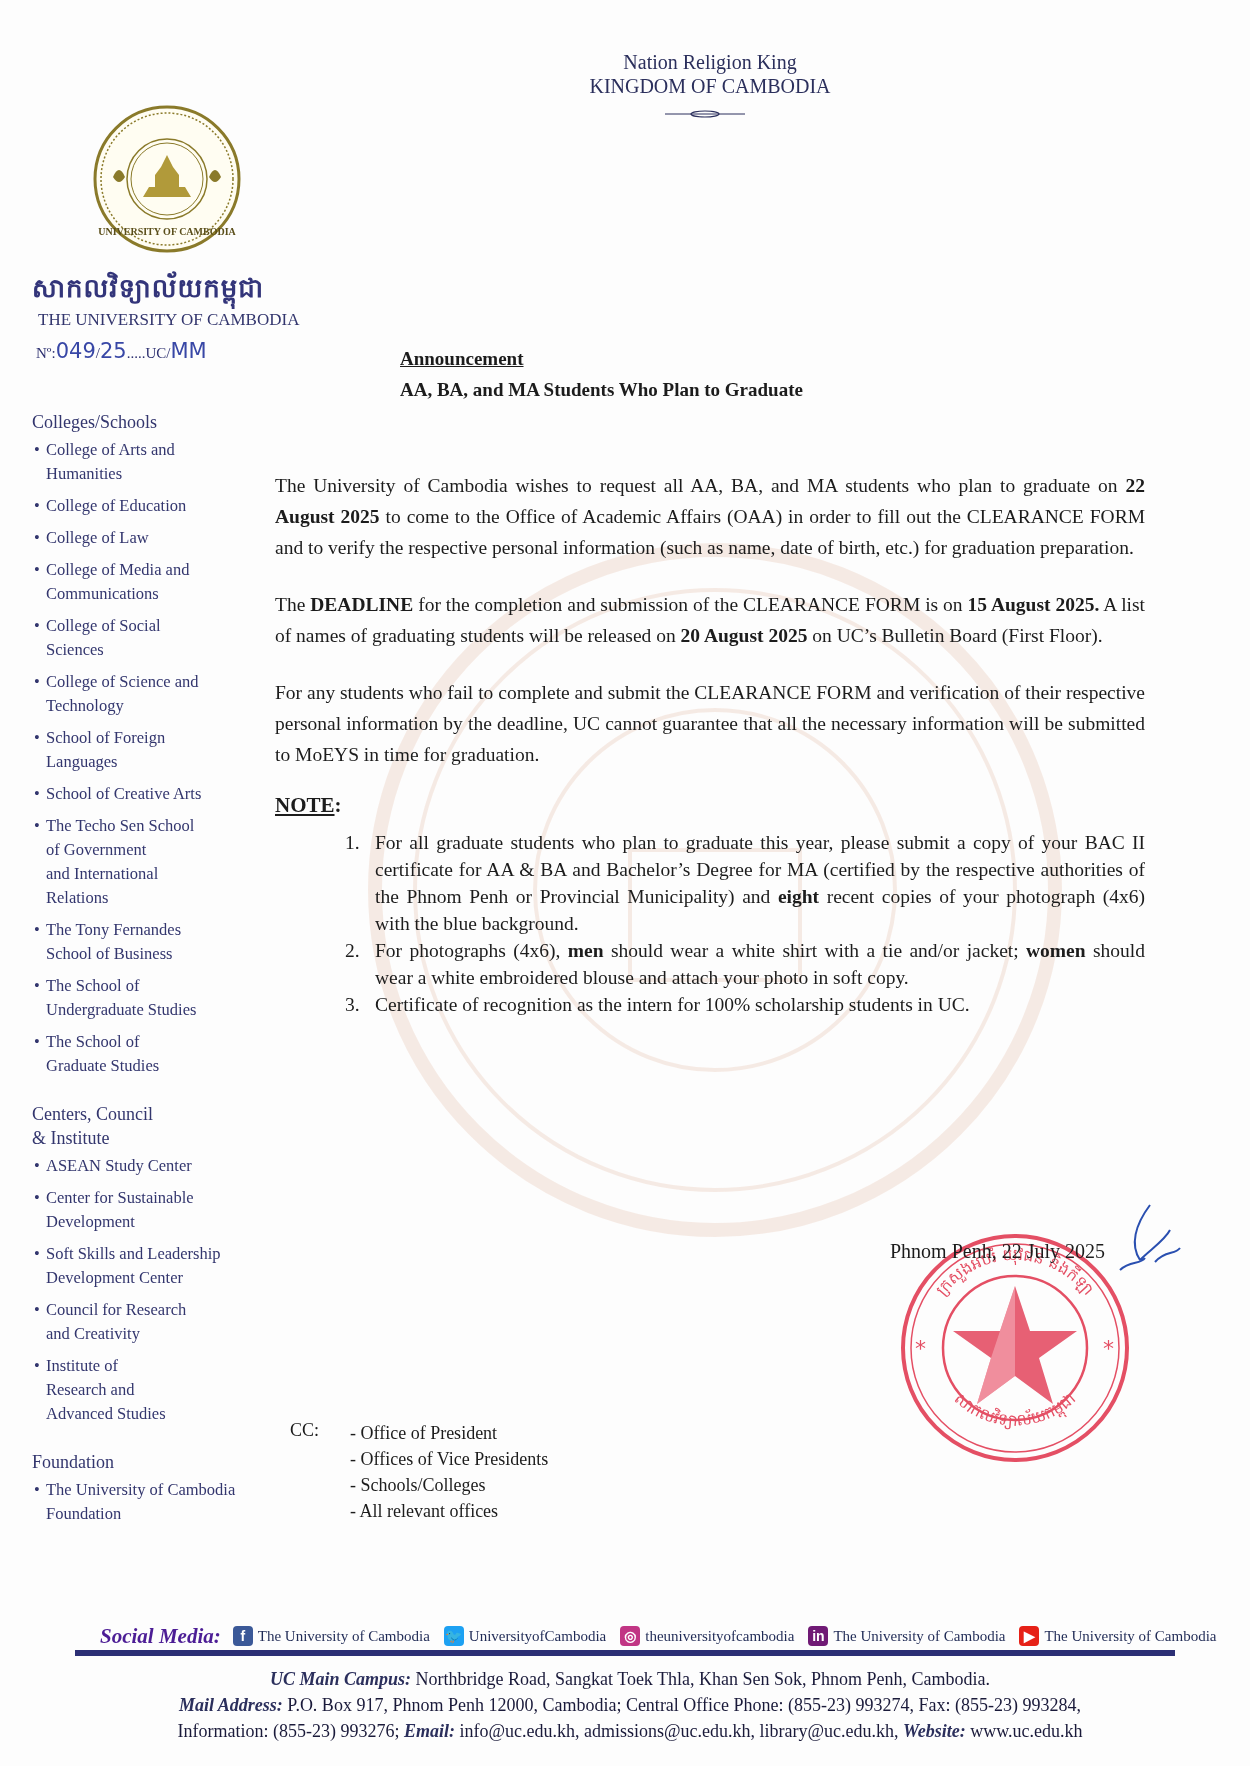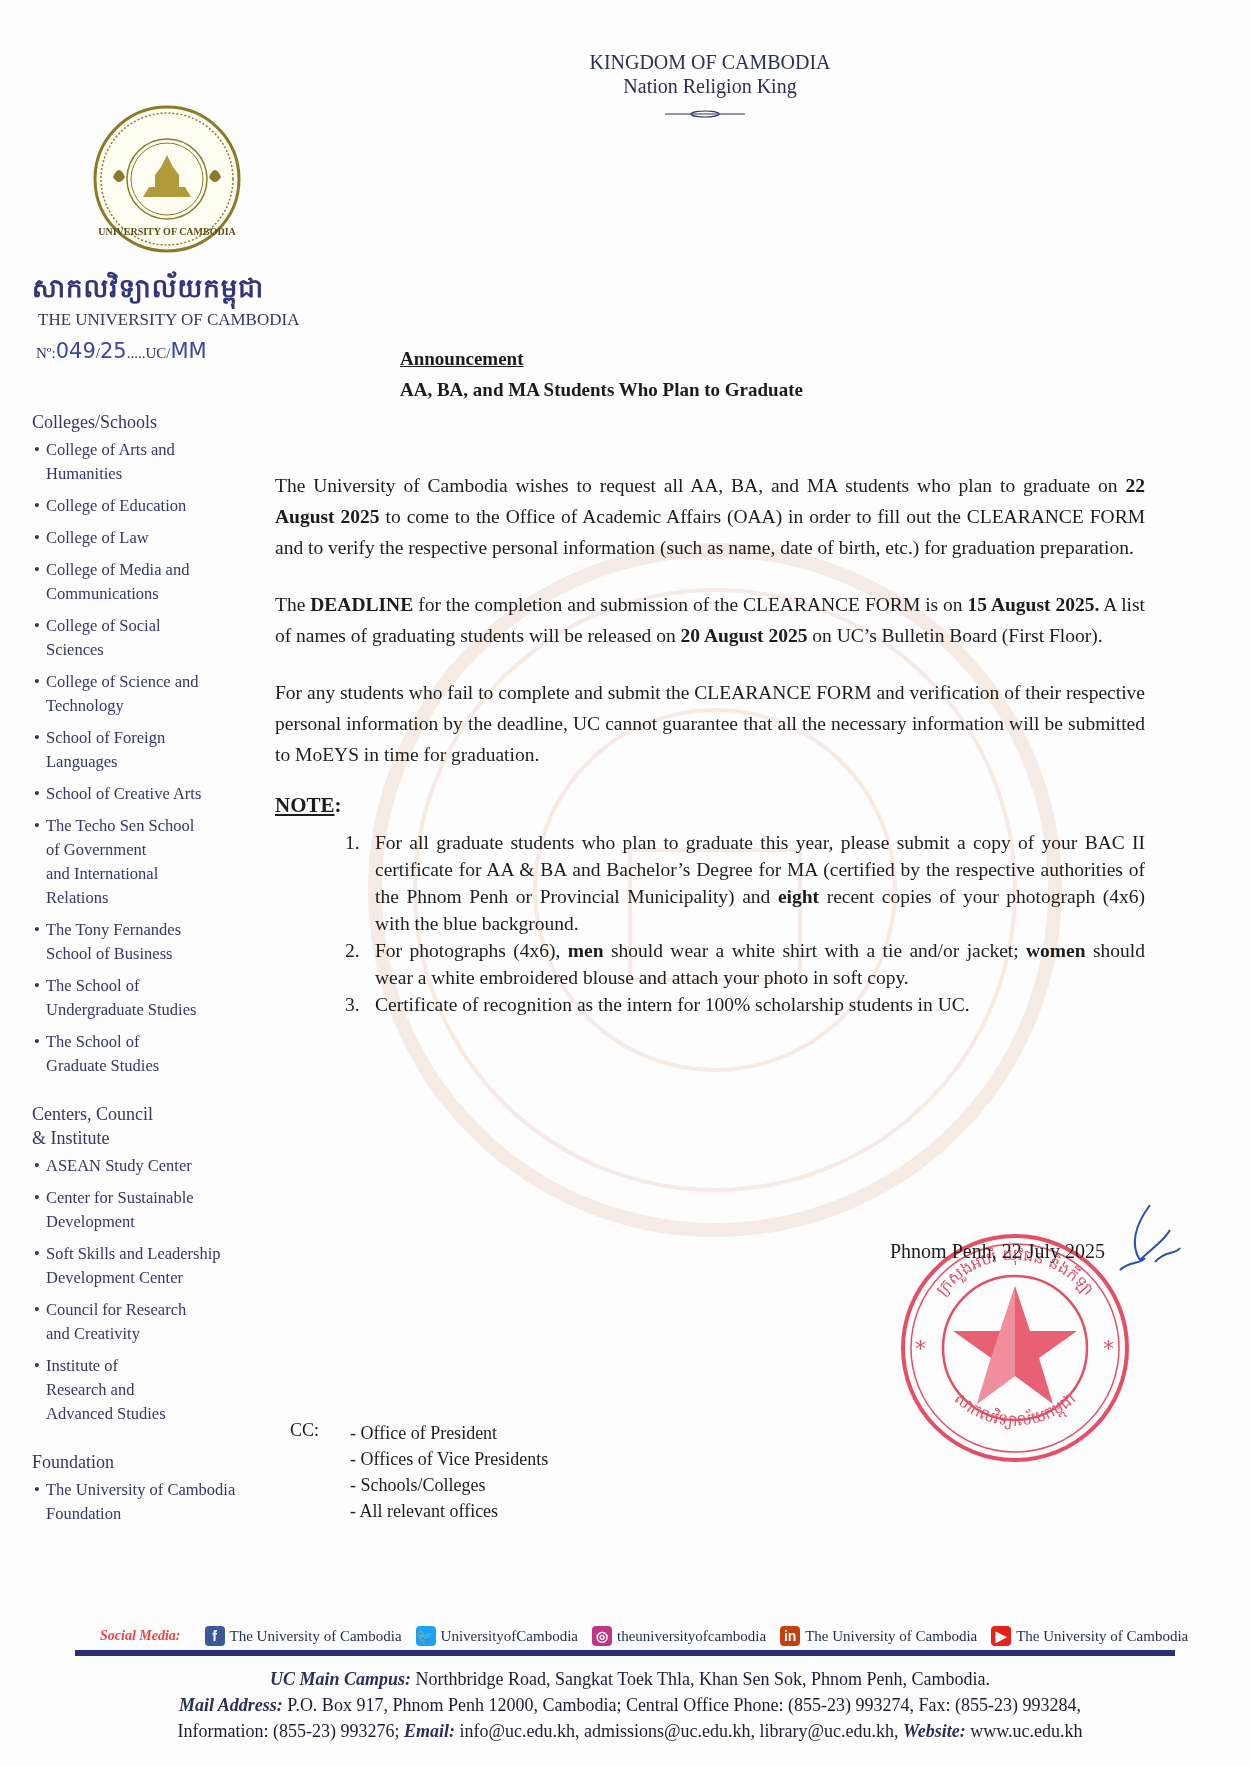--- a/index.html
+++ b/index.html
@@ -43,40 +43,40 @@
     .place-date { left: 890px; top: 1240px; font-size: 20px; }
     .stamp { left: 895px; top: 1228px; width: 240px; height: 240px; opacity: 0.85; }
     .signature { left: 1110px; top: 1200px; width: 90px; height: 80px; }
     .watermark { left: 300px; top: 530px; width: 830px; height: 720px; opacity: 0.12; }
 
     .cc-label { left: 290px; top: 1420px; font-size: 18px; }
     .cc-list { left: 350px; top: 1420px; font-size: 18px; line-height: 26px; }
 
     
     .social { left: 100px; top: 1624px; width: 1080px; height: 24px; display: flex; align-items: center; font-size: 15px; color: #1f2a55; white-space: nowrap; }
-    .social .lbl { font-style: italic; font-weight: bold; font-size: 14px; margin-right: 24px; color: #ef4444; }
+    .social .lbl { font-style: italic; font-weight: bold; font-size: 21px; margin-right: 12px; color: #4c1d95; }
     .social .item { display: flex; align-items: center; margin-right: 14px; }
     .social .ic { width: 20px; height: 20px; border-radius: 4px; margin-right: 5px; display: inline-flex; align-items: center; justify-content: center; color: #fff; font-weight: bold; font-family: "Liberation Sans", sans-serif; font-size: 14px; }
     .footer-bar { left: 75px; top: 1650px; width: 1100px; height: 6px; background: #2c2f75; }
     .addr { left: 75px; top: 1666px; width: 1110px; text-align: center; font-size: 18px; line-height: 26px; color: #1a1a3a; }
     .addr i { font-weight: bold; color: #2b2f5c; }
   </style>
 </head>
 <body>
 
 <svg class="abs watermark" viewBox="0 0 830 720">
   <circle cx="415" cy="360" r="340" fill="none" stroke="#c46a3a" stroke-width="14"></circle>
   <circle cx="415" cy="360" r="300" fill="none" stroke="#c46a3a" stroke-width="4"></circle>
   <circle cx="415" cy="360" r="180" fill="none" stroke="#c46a3a" stroke-width="4"></circle>
   <rect x="330" y="320" width="170" height="130" fill="none" stroke="#c46a3a" stroke-width="4"></rect>
 </svg>
 
 <div class="abs kingdom">
+  <div>Nation Religion King</div>
   <div>KINGDOM OF CAMBODIA</div>
-  <div>Nation Religion King</div>
 </div>
 <svg class="abs ornament" viewBox="0 0 80 8">
   <line x1="0" y1="4" x2="80" y2="4" stroke="#2b2f5c" stroke-width="1"></line>
   <ellipse cx="40" cy="4" rx="14" ry="3" fill="none" stroke="#2b2f5c" stroke-width="1.2"></ellipse>
 </svg>
 
 <svg class="abs logo" viewBox="0 0 148 148">
   <circle cx="74" cy="74" r="72" fill="#fffdf2" stroke="#8a7a2a" stroke-width="3"></circle>
   <circle cx="74" cy="74" r="66" fill="none" stroke="#8a7a2a" stroke-width="1.5" stroke-dasharray="2 2"></circle>
   <circle cx="74" cy="74" r="40" fill="none" stroke="#8a7a2a" stroke-width="1.5"></circle>
@@ -241,21 +241,21 @@
     </span>
     <span class="item">
       <span class="ic" style="background: rgb(29, 161, 242);">🐦</span>
       <span>UniversityofCambodia</span>
     </span>
     <span class="item">
       <span class="ic" style="background: rgb(193, 53, 132);">◎</span>
       <span>theuniversityofcambodia</span>
     </span>
     <span class="item">
-      <span class="ic" style="background: #c2410c;">in</span>
+      <span class="ic" style="background: #701a75;">in</span>
       <span>The University of Cambodia</span>
     </span>
     <span class="item">
       <span class="ic" style="background: rgb(230, 33, 23);">▶</span>
       <span>The University of Cambodia</span>
     </span>
   </div>
 <div class="abs footer-bar"></div>
 <div class="abs addr">
   <div><i>UC Main Campus:</i><span> Northbridge Road, Sangkat Toek Thla, Khan Sen Sok, Phnom Penh, Cambodia.</span></div>

